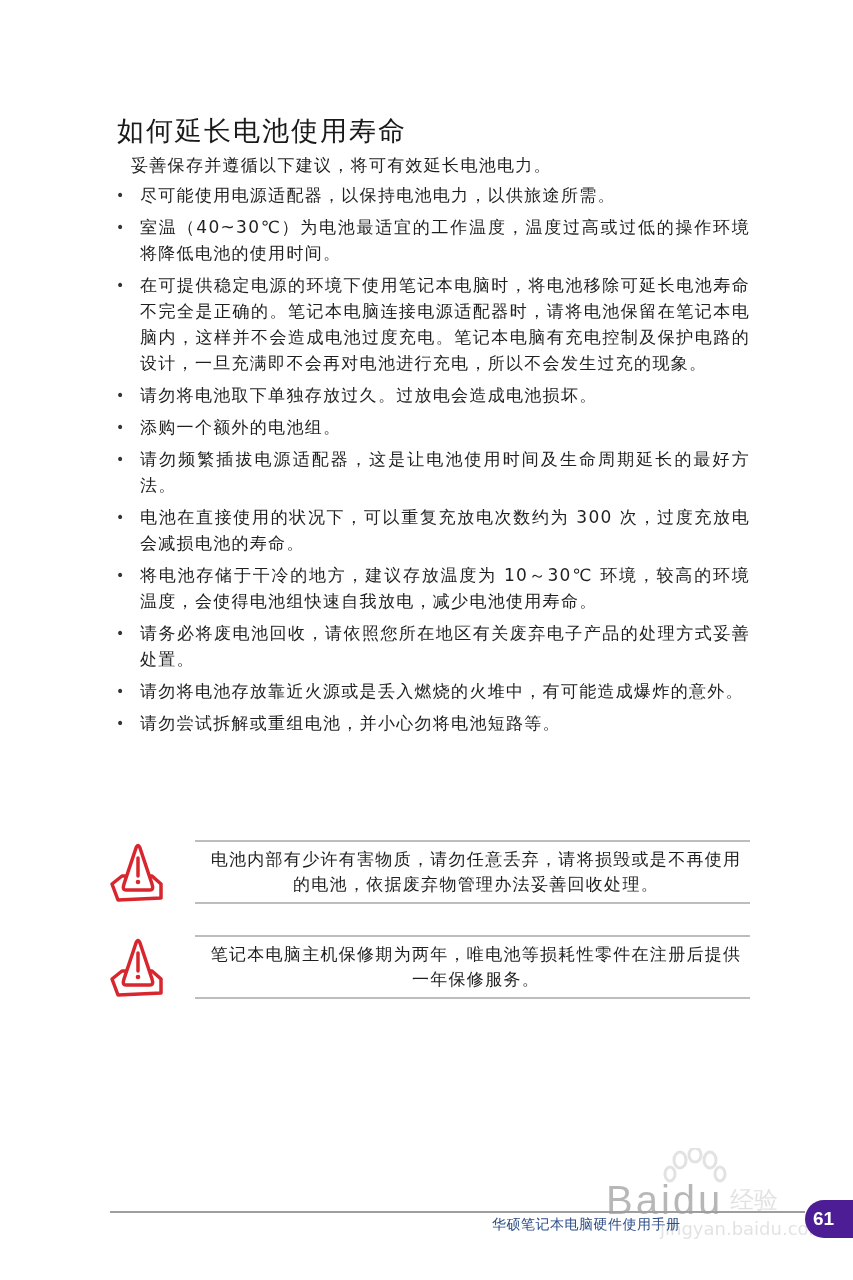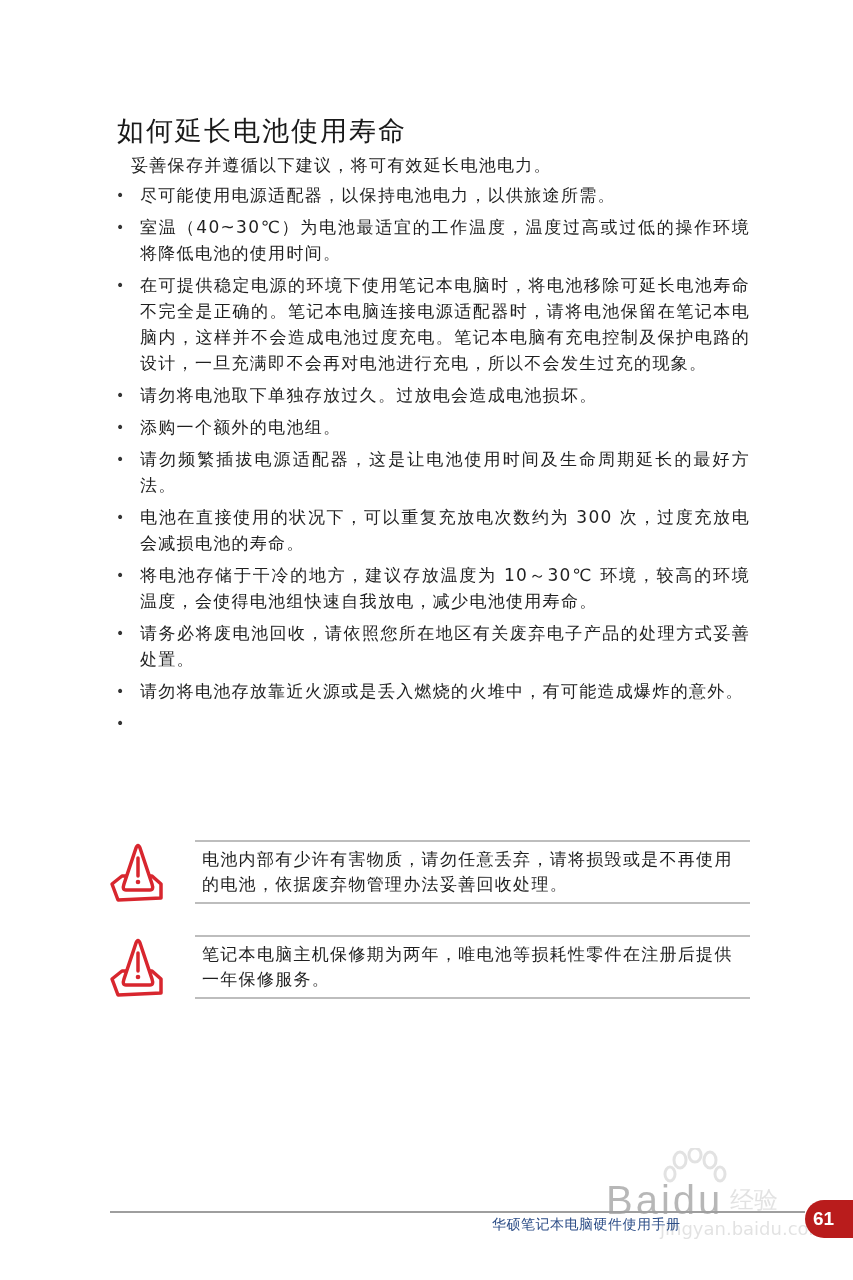--- a/index.html
+++ b/index.html
@@ -24,31 +24,31 @@
   .bullet-dot {
     position: absolute; left: 6px; top: 0; font-size: 14px; color: #333;
   }
   .warning {
     position: absolute; left: 108px; width: 642px; height: 60px;
   }
   .warning-icon { position: absolute; left: 0; top: 0; width: 56px; height: 62px; }
   .warning-box {
     position: absolute; left: 87px; right: 0; top: 0;
     border-top: 2px solid #bdbdbd; border-bottom: 2px solid #bdbdbd;
-    padding: 5px 0 5px 7px; font-size: 17px; letter-spacing: 1.3px; line-height: 25px;
+    padding: 5px 0 5px 7px; font-size: 17px; letter-spacing: 1.3px; line-height: 25px; text-align: center;
   }
   .footer-line {
     position: absolute; left: 110px; top: 1211px; width: 695px; height: 0; border-top: 2px solid #9e9e9e;
   }
   .footer-title {
     position: absolute; left: 492px; top: 1216px; font-size: 14px; color: #2b4c86; letter-spacing: 0.5px;
   }
   .page-number {
     position: absolute; left: 805px; top: 1200px; width: 48px; height: 38px;
-    background: #b91c1c; border-radius: 19px 0 0 19px; color: #ffffff;
+    background: #4c1d95; border-radius: 19px 0 0 19px; color: #ffffff;
     font-family: "Liberation Sans", sans-serif; font-weight: bold; font-size: 19px;
     line-height: 38px; padding-left: 8px; box-sizing: border-box;
   }
   .watermark {
     position: absolute; left: 600px; top: 1148px; width: 200px; height: 95px; opacity: 0.28; color: #8a8a8a;
   }
   .wm-text {
     position: absolute; left: 6px; top: 30px; font-family: "Liberation Sans", sans-serif;
     font-size: 40px; letter-spacing: 3px; color: #000000;
   }
@@ -66,21 +66,21 @@
   <li class="bullet"><span class="bullet-dot">•</span><span>尽可能使用电源适配器，以保持电池电力，以供旅途所需。</span></li>
   <li class="bullet"><span class="bullet-dot">•</span><span>室温（40~30℃）为电池最适宜的工作温度，温度过高或过低的操作环境将降低电池的使用时间。</span></li>
   <li class="bullet"><span class="bullet-dot">•</span><span>在可提供稳定电源的环境下使用笔记本电脑时，将电池移除可延长电池寿命不完全是正确的。笔记本电脑连接电源适配器时，请将电池保留在笔记本电脑内，这样并不会造成电池过度充电。笔记本电脑有充电控制及保护电路的设计，一旦充满即不会再对电池进行充电，所以不会发生过充的现象。</span></li>
   <li class="bullet"><span class="bullet-dot">•</span><span>请勿将电池取下单独存放过久。过放电会造成电池损坏。</span></li>
   <li class="bullet"><span class="bullet-dot">•</span><span>添购一个额外的电池组。</span></li>
   <li class="bullet"><span class="bullet-dot">•</span><span>请勿频繁插拔电源适配器，这是让电池使用时间及生命周期延长的最好方法。</span></li>
   <li class="bullet"><span class="bullet-dot">•</span><span>电池在直接使用的状况下，可以重复充放电次数约为 300 次，过度充放电会减损电池的寿命。</span></li>
   <li class="bullet"><span class="bullet-dot">•</span><span>将电池存储于干冷的地方，建议存放温度为 10～30℃ 环境，较高的环境温度，会使得电池组快速自我放电，减少电池使用寿命。</span></li>
   <li class="bullet"><span class="bullet-dot">•</span><span>请务必将废电池回收，请依照您所在地区有关废弃电子产品的处理方式妥善处置。</span></li>
   <li class="bullet"><span class="bullet-dot">•</span><span>请勿将电池存放靠近火源或是丢入燃烧的火堆中，有可能造成爆炸的意外。</span></li>
-  <li class="bullet"><span class="bullet-dot">•</span></li>
+  <li class="bullet"><span class="bullet-dot">•</span><span>请勿尝试拆解或重组电池，并小心勿将电池短路等。</span></li>
 </ul>
 
 <div class="warning" style="top:840px;">
   <svg class="warning-icon" viewBox="0 0 56 62">
     <path d="M4 44 L14 36 L44 36 L53 44 L53 58 L10 60 Z" fill="none" stroke="#d8262e" stroke-width="3.5" stroke-linejoin="round"></path>
     <path d="M18 50 Q14 50 16 44 L28 8 Q30 3 32 8 L44 44 Q46 50 42 50 Z" fill="#ffffff" stroke="#d8262e" stroke-width="3.5" stroke-linejoin="round"></path>
     <path d="M30 18 L30 36" stroke="#d8262e" stroke-width="3.5" stroke-linecap="round"></path>
     <circle cx="30" cy="42" r="2.3" fill="#d8262e"></circle>
   </svg>
   <div class="warning-box">电池内部有少许有害物质，请勿任意丢弃，请将损毁或是不再使用的电池，依据废弃物管理办法妥善回收处理。</div>

